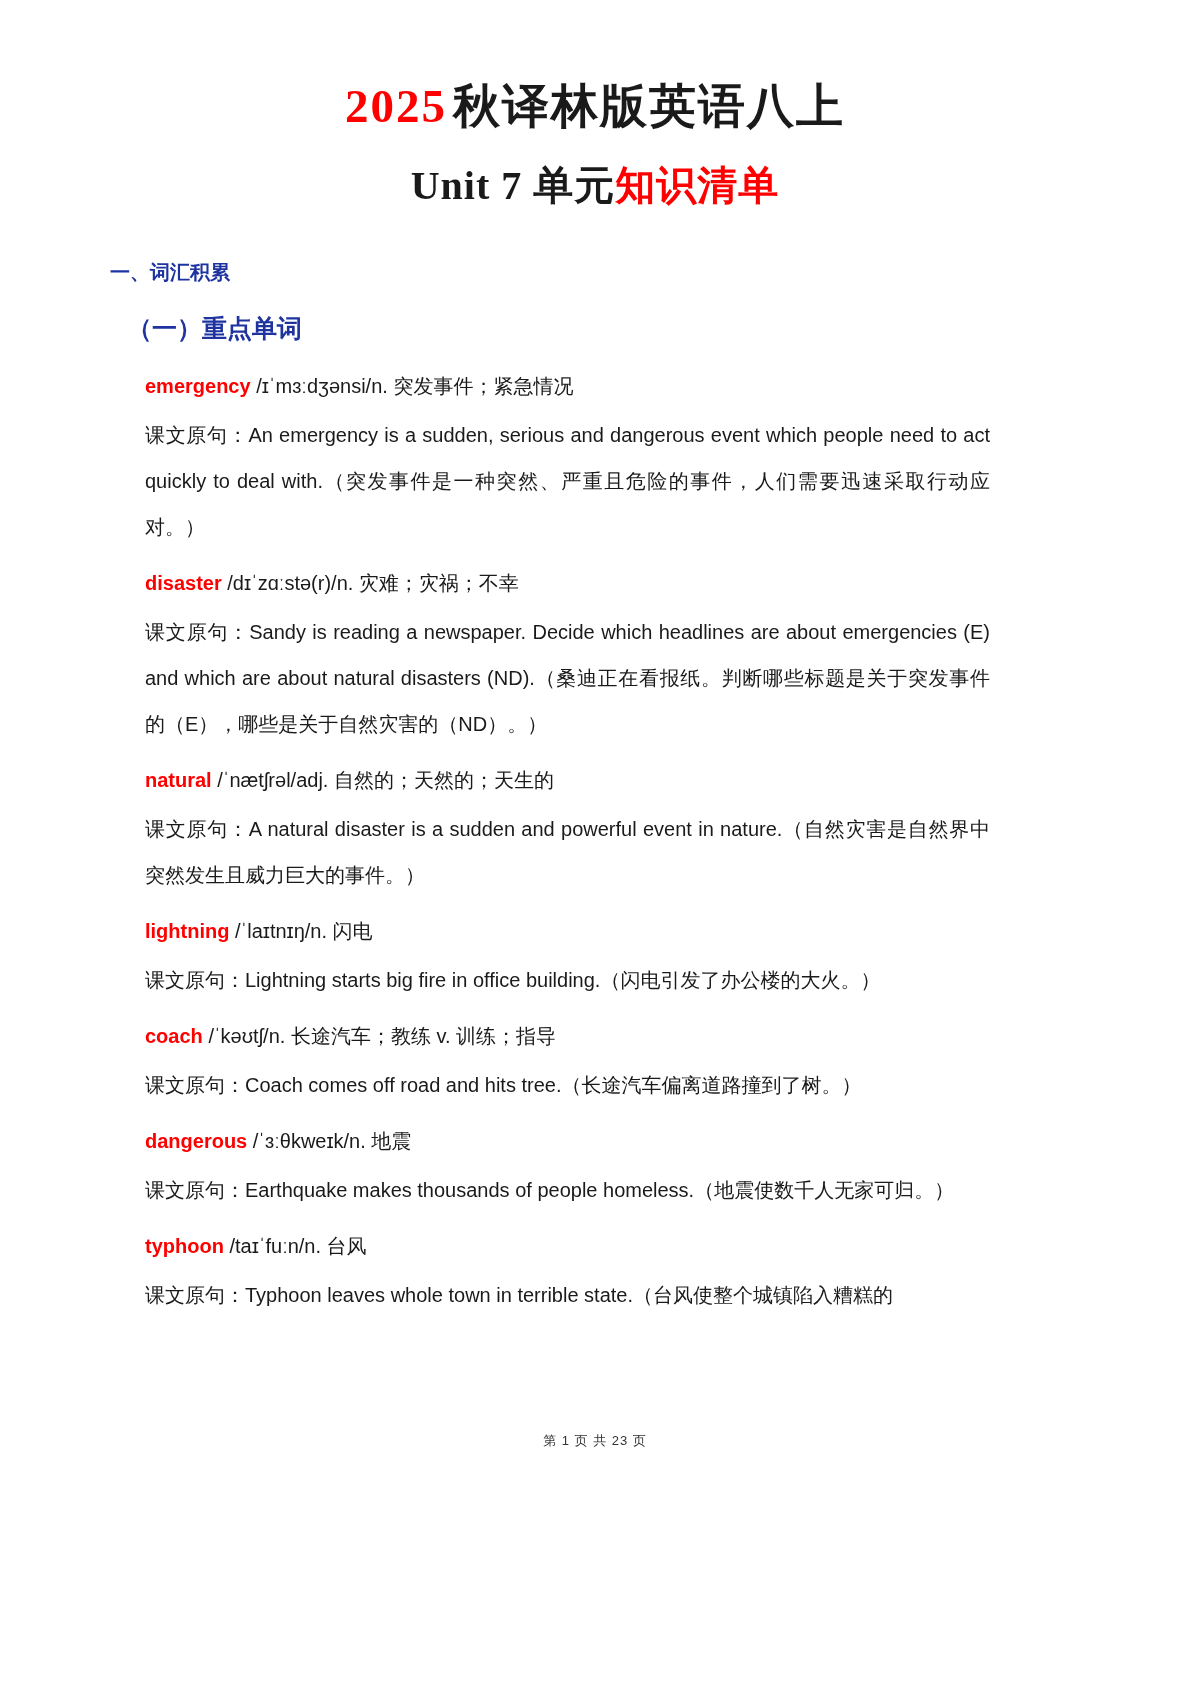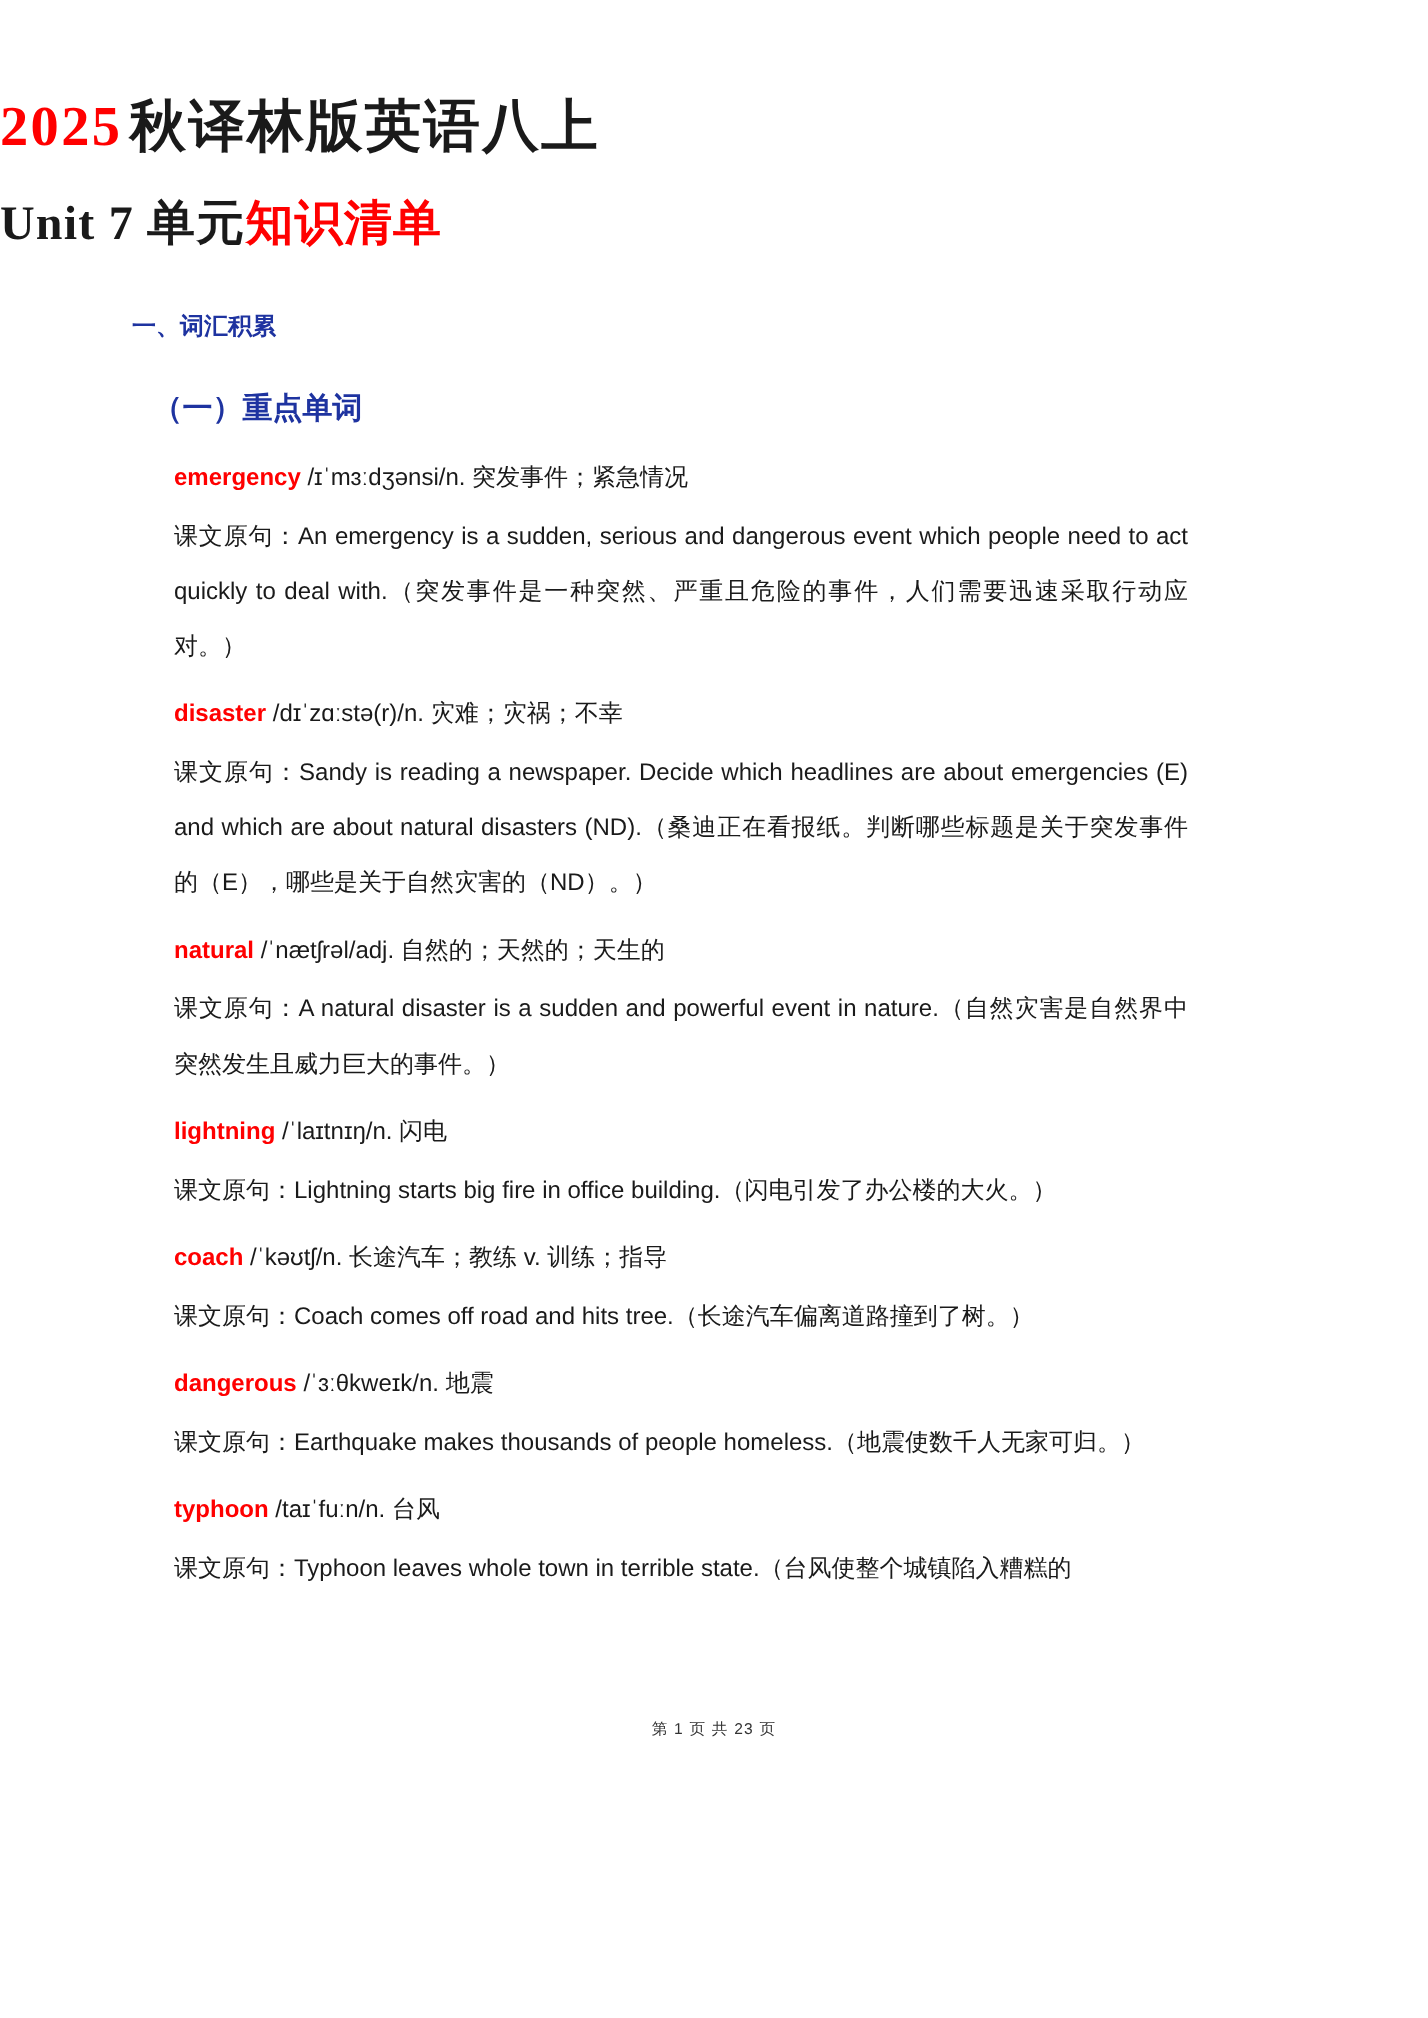--- a/index.html
+++ b/index.html
@@ -13,45 +13,46 @@
     position: relative;
     width: 1190px;
     height: 1682px;
     margin: 0 auto;
     background: #ffffff;
     overflow: hidden;
   }
   .red { color: #ff0000; }
   .doc-title {
     padding-top: 78px;
-    text-align: left;
+    text-align: center;
     font-family: "Liberation Serif", "DejaVu Serif", serif;
     font-size: 47px;
     font-weight: bold;
     letter-spacing: 2px;
     line-height: 1.2;
   }
   .doc-title .year { margin-right: 6px; }
   .doc-subtitle {
     margin-top: 28px;
+    text-align: center;
     font-family: "Liberation Serif", "DejaVu Serif", serif;
     font-size: 40px;
     font-weight: bold;
     letter-spacing: 1px;
     line-height: 1.2;
   }
   .section-heading {
     margin: 50px 0 0 110px;
     font-size: 20px;
     font-weight: bold;
     color: #1e33a0;
     line-height: 1.25;
   }
   .subsection-heading {
-    margin: 40px 0 0 127px;
+    margin: 28px 0 0 127px;
     font-size: 25px;
     font-weight: bold;
     color: #1e33a0;
     line-height: 1.25;
   }
   .entries {
     margin: 18px 200px 0 145px;
     font-size: 20px;
   }
   .entry { margin-bottom: 10px; }

